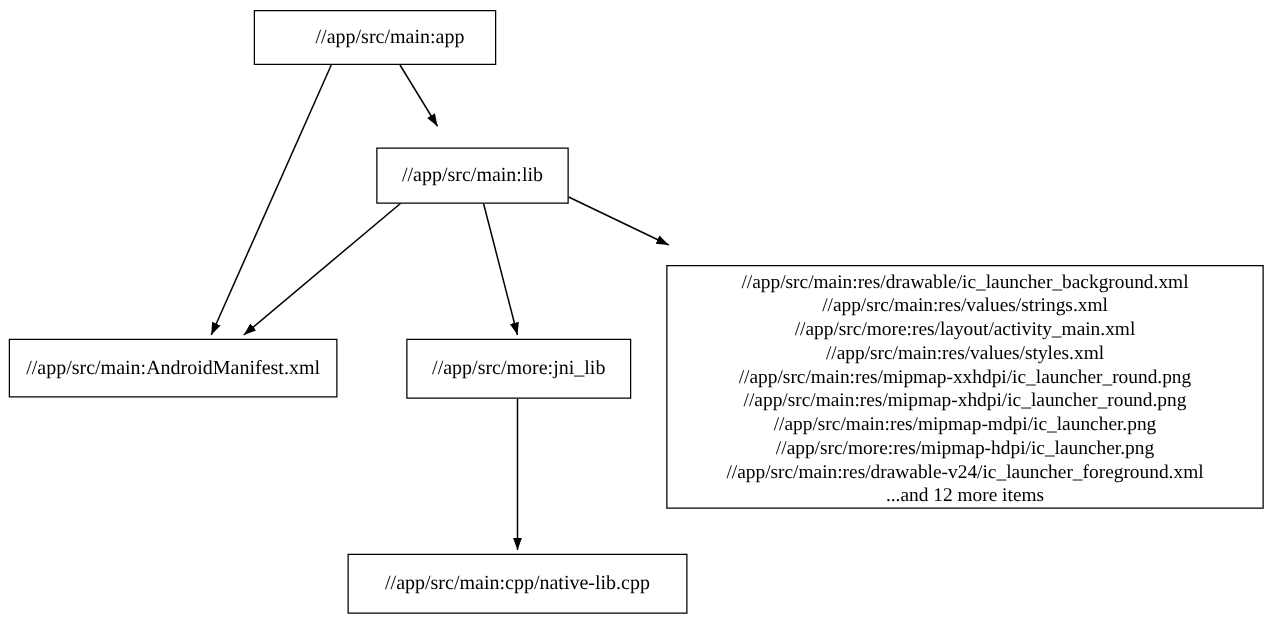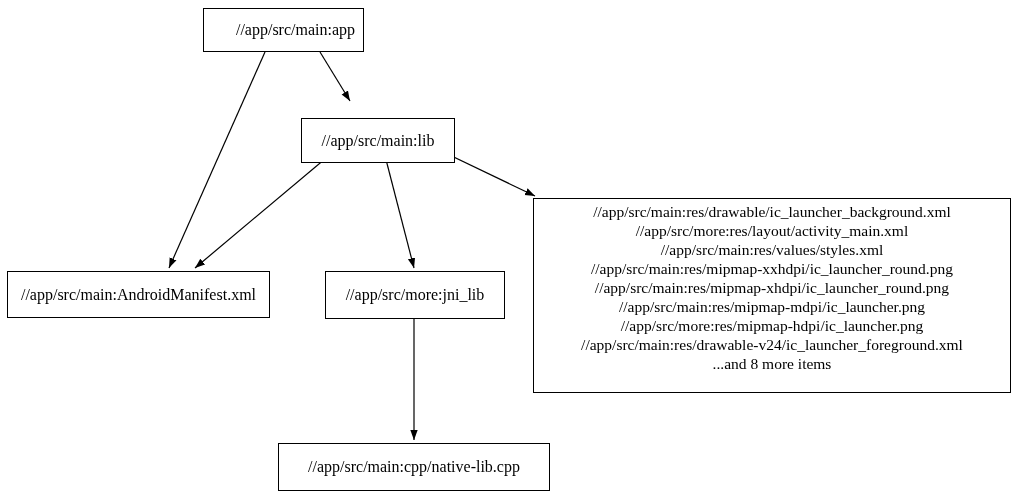--- a/index.html
+++ b/index.html
@@ -42,25 +42,25 @@
     background: #ffffff;
     font-size: 15.5px;
     text-align: center;
     padding-top: 3px;
   }
   .node-multiline .res-line {
     line-height: 19px;
     white-space: nowrap;
   }
   
-  #node-app       { left: 203px; top: 8px;   width: 161px; height: 44px; padding-left: 24px; }
+  #node-app       { left: 203px; top: 8px;   width: 194px; height: 44px; padding-left: 24px; }
   #node-lib       { left: 301px; top: 118px; width: 154px; height: 45px; }
   #node-manifest  { left: 7px;   top: 271px; width: 263px; height: 47px; text-align: right; }
   #node-jni-lib   { left: 325px; top: 271px; width: 180px; height: 48px; }
-  #node-resources { left: 533px; top: 198px; width: 478px; height: 195px; }
+  #node-resources { left: 533px; top: 212px; width: 478px; height: 195px; }
   #node-native    { left: 278px; top: 443px; width: 272px; height: 48px; }
 </style>
 </head>
 <body>
 
 <div id="canvas">
 
   <svg id="edges" viewBox="0 0 1018 496" xmlns="http://www.w3.org/2000/svg">
     <defs>
       <marker id="arrow" markerWidth="11" markerHeight="9" refX="10" refY="4" orient="auto" markerUnits="userSpaceOnUse">
@@ -86,27 +86,28 @@
   <div class="node" id="node-manifest">
     <span>//app/src/main:AndroidManifest.xml</span>
   </div>
 
   <div class="node" id="node-jni-lib">
     <span>//app/src/more:jni_lib</span>
   </div>
 
   <div class="node-multiline" id="node-resources">
     <div class="res-line">//app/src/main:res/drawable/ic_launcher_background.xml</div>
+    <div class="res-line">//app/src/main:res/values/strings.xml</div>
     <div class="res-line">//app/src/more:res/layout/activity_main.xml</div>
     <div class="res-line">//app/src/main:res/values/styles.xml</div>
     <div class="res-line">//app/src/main:res/mipmap-xxhdpi/ic_launcher_round.png</div>
     <div class="res-line">//app/src/main:res/mipmap-xhdpi/ic_launcher_round.png</div>
     <div class="res-line">//app/src/main:res/mipmap-mdpi/ic_launcher.png</div>
     <div class="res-line">//app/src/more:res/mipmap-hdpi/ic_launcher.png</div>
     <div class="res-line">//app/src/main:res/drawable-v24/ic_launcher_foreground.xml</div>
-    <div class="res-line">...and 8 more items</div>
+    <div class="res-line">...and 12 more items</div>
   </div>
 
   <div class="node" id="node-native">
     <span>//app/src/main:cpp/native-lib.cpp</span>
   </div>
 
 </div>
 
 </body></html>

